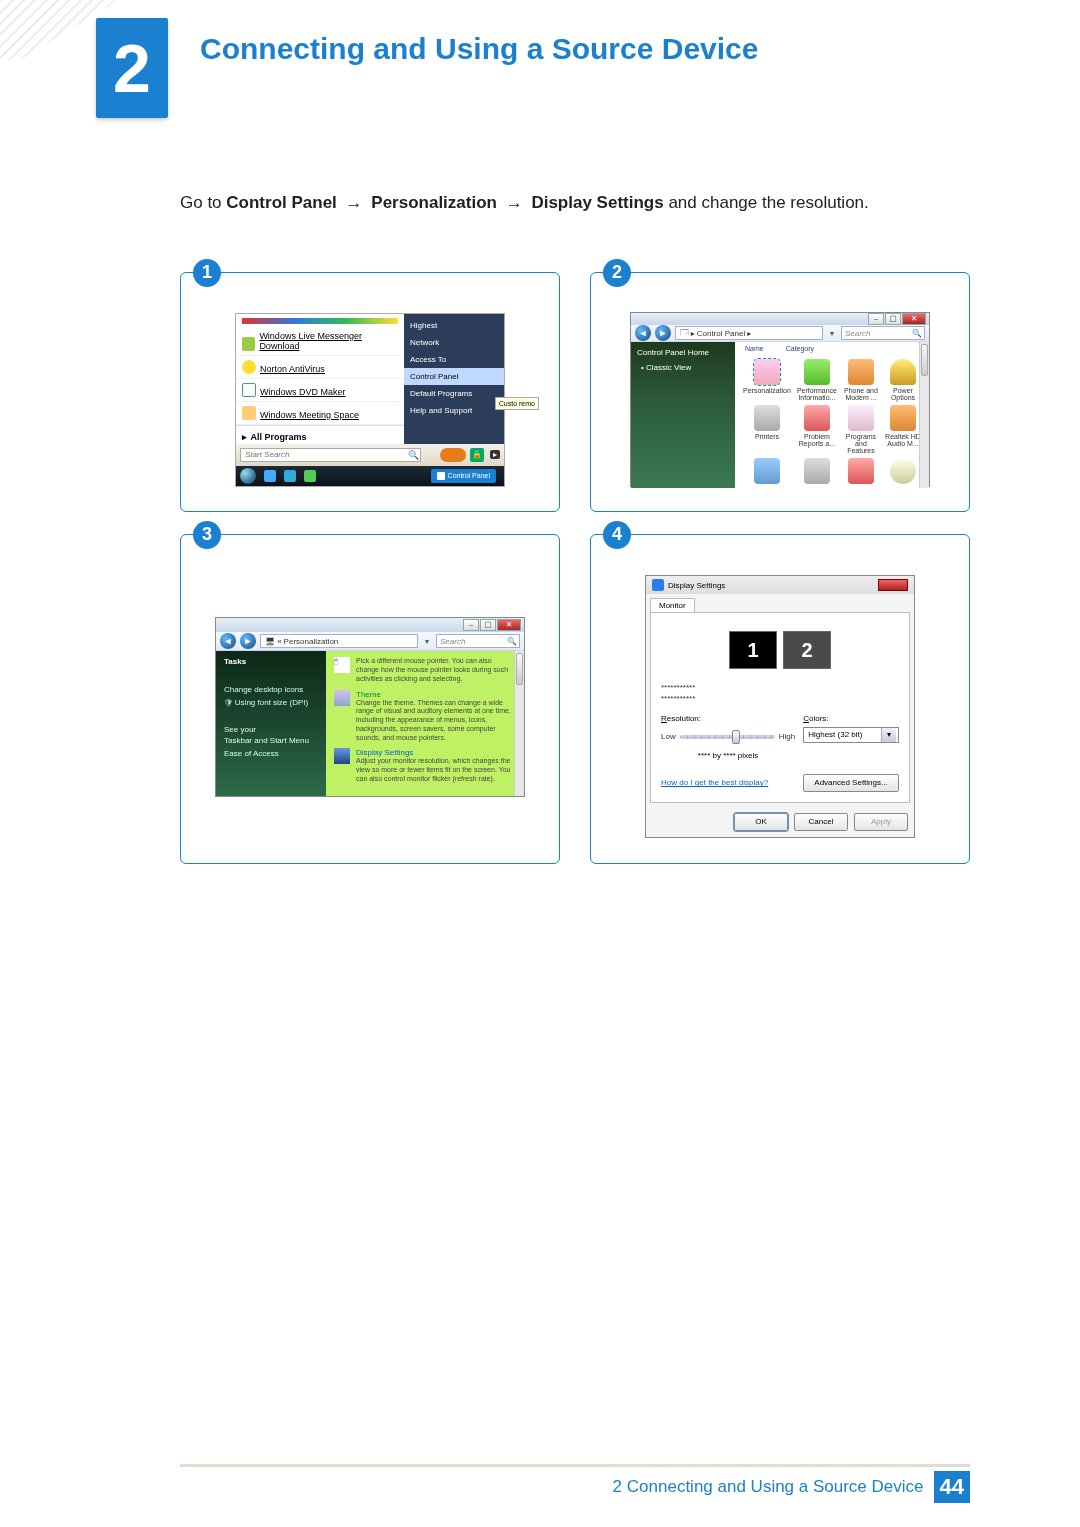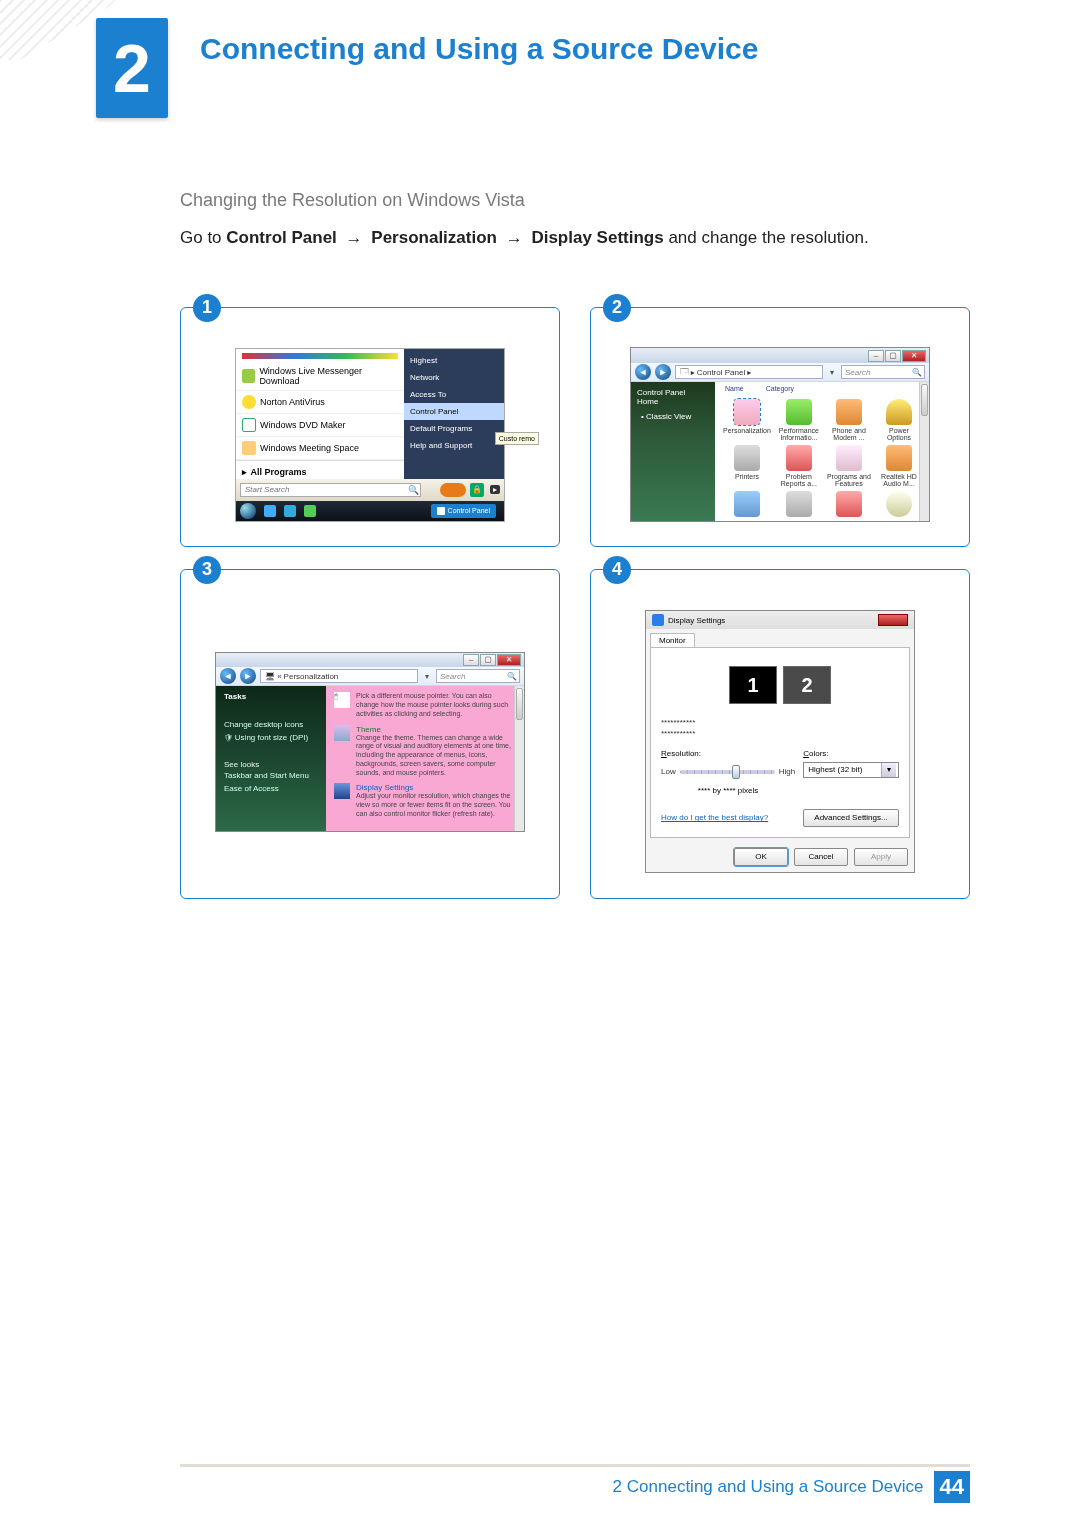--- a/index.html
+++ b/index.html
@@ -86,21 +86,21 @@
   
   .startmenu {
     width: 270px;
     font-size: 9px;
     border: 1px solid #aaa;
     display: flex; flex-direction: column;
     background: #fff;
   }
   .sm-top { display: flex; height: 130px; }
   .sm-left { flex: 1; background: #fff; }
-  .sm-left .item { display: flex; align-items: center; gap: 4px; padding: 4px 6px; border-bottom: 1px solid #f0f0f0; }
+  .sm-left .item { display: flex; align-items: flex-end; gap: 4px; padding: 4px 6px; border-bottom: 1px solid #f0f0f0; text-decoration: underline; }
   .sm-left .icon { width: 14px; height: 14px; border-radius: 2px; display: inline-block; background: #7bd; }
   .sm-left .allprog { font-weight: bold; background: #fff; padding: 6px; border-top: 1px solid #ddd; }
   .sm-left .allprog::before { content: "▸"; margin-right: 4px; }
   .sm-right { width: 100px; background: #2b3d5b; color: #fff; padding: 3px 0; }
   .sm-right .ritem { padding: 4px 6px; font-size: 8px; }
   .sm-right .hl { background: #bfd8ff; color: #000; }
   .sm-right .tip {
     position: absolute;
     font-size: 7px;
     background: #ffffe1; border: 1px solid #aaa;
@@ -132,42 +132,42 @@
   .win-title { height: 16px; background: linear-gradient(#e8eef6,#c8d6ea); display:flex;align-items:center;justify-content:flex-end;padding:0 3px; gap:1px;}
   .wtbtn{width:16px;height:12px;border:1px solid #8aa;background:linear-gradient(#fff,#ddd);font-size:8px;line-height:10px;text-align:center;color:#444;}
   .wtclose{width:24px;background:linear-gradient(#e66,#a22);color:#fff;}
   .win-addr { height: 20px; background: linear-gradient(#f4f8ff,#e2ecf8); display:flex;align-items:center;gap:4px;padding:0 4px;border-bottom:1px solid #cfd8e4;}
   .navbtn{width:16px;height:16px;border-radius:50%;background:radial-gradient(circle at 35% 35%,#6bf,#147);display:flex;align-items:center;justify-content:center;color:#fff;font-size:9px;}
   .addrbox{flex:1;height:14px;background:#fff;border:1px solid #aac;padding:0 4px;display:flex;align-items:center;gap:2px;color:#333;}
   .addrdrop{width:10px;text-align:center;color:#555;}
   .srch{width:84px;height:14px;background:#fff;border:1px solid #aac;display:flex;align-items:center;padding:0 3px;color:#888;font-style:italic;position:relative;}
   .srch::after{content:"🔍";position:absolute;right:2px;font-style:normal;font-size:8px;color:#1b80cf;}
   .win-body{flex:1;display:flex;}
-  .win-side{width:84px;background:linear-gradient(#1d3a1d,#2d5a3a 40%,#3a7a52);color:#fff;padding:6px;}
+  .win-side{width:104px;background:linear-gradient(#1d3a1d,#2d5a3a 40%,#3a7a52);color:#fff;padding:6px;}
   .win-side .shead{font-size:8px;margin-bottom:4px;}
   .win-side .sitem{font-size:8px;padding:2px 0 2px 4px;color:#cfe;}
   .win-side .sitem.cur{color:#fff;}
   .win-main{flex:1;background:#fff;position:relative;}
   .toolbarrow{display:flex;gap:22px;padding:3px 10px;font-size:7px;color:#2a3a8a;}
   .icongrid{display:grid;grid-template-columns:repeat(4,1fr);gap:4px 6px;padding:4px 8px;}
   .cp-icon{display:flex;flex-direction:column;align-items:center;gap:2px;font-size:7px;text-align:center;color:#333;}
   .cp-icon .ic{width:26px;height:26px;border-radius:4px;background:linear-gradient(#bde,#8bc);}
   .cp-icon.sel .ic{outline:1px dashed #1b80cf;background:linear-gradient(#fce,#eab);}
   .ic.green{background:linear-gradient(#9e6,#5b3);} .ic.orange{background:linear-gradient(#fb7,#d83);} .ic.yellow{background:linear-gradient(#fe7,#c92);border-radius:50% 50% 4px 4px;}
   .ic.grey{background:linear-gradient(#ddd,#aaa);}
   .ic.redb{background:linear-gradient(#faa,#d55);}
   .win .scrl{position:absolute;right:0;top:0;bottom:0;width:10px;background:#e8e8e8;border-left:1px solid #ccc;}
   .win .scrl::before{content:"";position:absolute;left:1px;right:1px;top:2px;height:30px;background:linear-gradient(#f8f8f8,#ccc);border:1px solid #aaa;border-radius:2px;}
 
   
   .pzn .win-side2{width:110px;background:linear-gradient(#0d2818,#1e4a32 55%,#2d6a48);color:#fff;padding:6px 8px;font-size:8px;}
   .pzn .win-side2 .shead2{font-weight:bold;margin-bottom:17px;font-size:8px;}
   .pzn .win-side2 .sl{color:#cfe;padding:2px 0;font-size:8px;}
   .pzn .win-side2 .bullet::before{content:"🛡 ";font-size:7px;}
-  .pzn .win-main2{flex:1;background:#f9a8d4;padding:6px 8px;font-size:7px;color:#333;position:relative;}
+  .pzn .win-main2{flex:1;background:#bef264;padding:6px 8px;font-size:7px;color:#333;position:relative;}
   .pzn .entry{display:flex;gap:6px;margin-bottom:6px;}
   .pzn .entry .eic{width:16px;height:16px;background:linear-gradient(#dbe,#8ac);flex-shrink:0;}
   .pzn .entry .etitle{color:#0b62c0;font-size:8px;}
   .pzn .entry .etitle.g{color:#0a7a3a;}
   .pzn .entry .edesc{color:#444;font-size:7px;line-height:1.25;}
   .pzn .seealso{margin-top:16px;color:#e6f5ea;font-size:8px;}
 
   
   .dlg{width:270px;border:1px solid #888;background:#f4f4f4;font-size:8px;}
   .dlg-title{height:18px;background:linear-gradient(#eee,#ddd);display:flex;align-items:center;padding:0 6px;gap:4px;}
@@ -211,21 +211,20 @@
   .footer .fch{background:#1b80cf;color:#fff;font-size:22px;font-weight:bold;padding:3px 6px;}
 </style>
 </head>
 <body>
 
 <div class="corner-stripes"></div>
 <div class="chapter-badge">2</div>
 <div class="chapter-title">Connecting and Using a Source Device</div>
 
 <div class="content">
-  <div class="subhead">Changing the Resolution on Windows Vista</div>
   <div class="body-text">
     <span>Go to </span>
     <b>Control Panel</b>
     <span class="arrow">→</span>
     <b>Personalization</b>
     <span class="arrow">→</span>
     <b>Display Settings</b>
     <span> and change the resolution.</span>
   </div>
 
@@ -379,21 +378,21 @@
               <span>Personalization</span>
             </span>
           <span class="addrdrop">▾</span>
           <span class="srch">Search</span>
         </div>
         <div class="win-body">
           <div class="win-side2">
             <div class="shead2">Tasks</div>
             <div class="sl">Change desktop icons</div>
             <div class="sl bullet">Using font size (DPI)</div>
-            <div class="seealso">See looks</div>
+            <div class="seealso">See your</div>
             <div class="sl">Taskbar and Start Menu</div>
             <div class="sl">Ease of Access</div>
           </div>
           <div class="win-main2">
             <div class="entry">
               <span class="eic" style="background:#fff;">🖱</span>
               <div>
                   <div class="edesc">Pick a different mouse pointer. You can also change how the mouse pointer looks during such activities as clicking and selecting.</div>
                 </div>
             </div>

